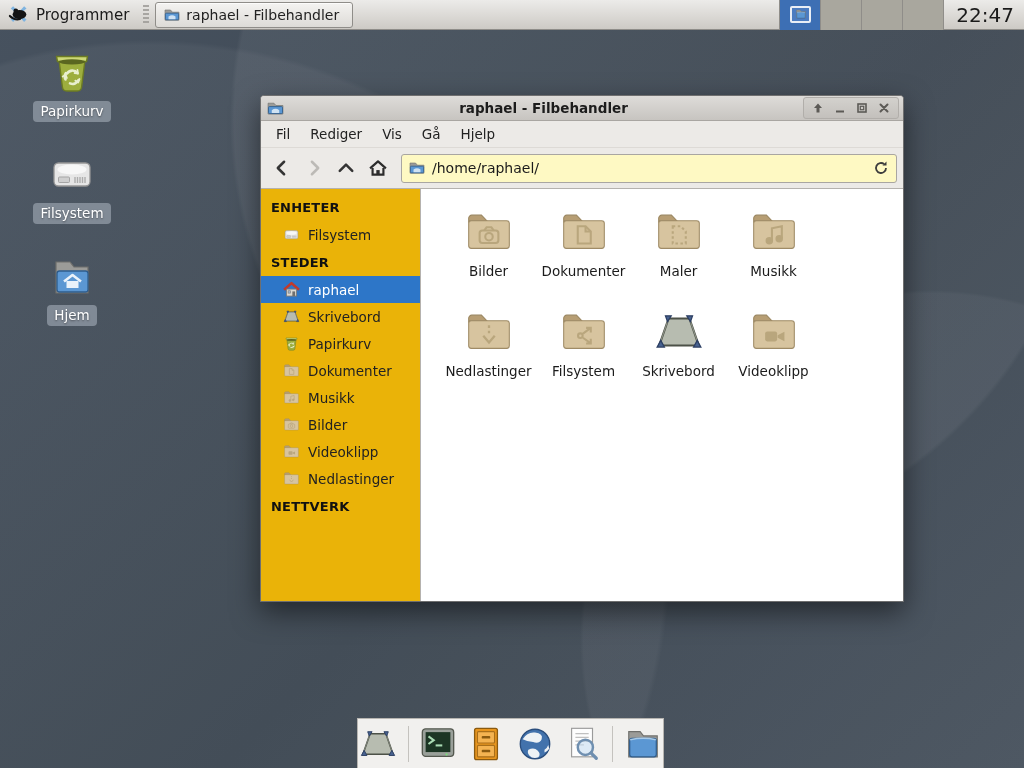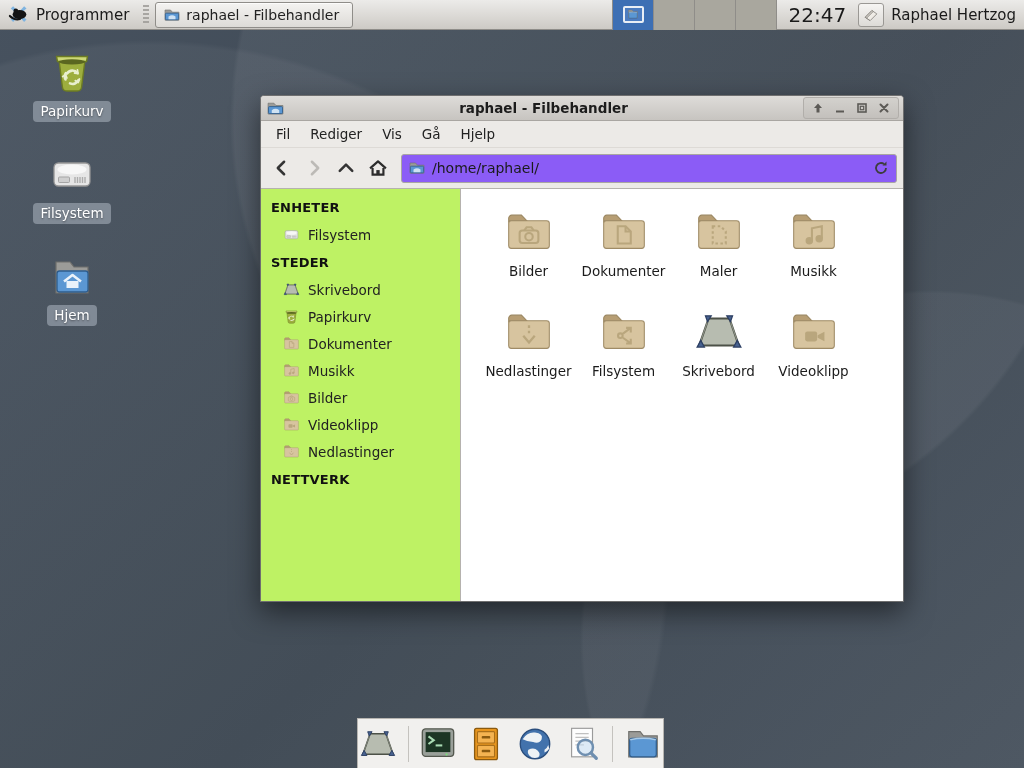--- a/index.html
+++ b/index.html
@@ -79,28 +79,28 @@
   .win-btn { width:20px; height:18px; display:flex; align-items:center; justify-content:center; border-radius:2px; }
   .win-btn svg { width:12px; height:12px; }
 
   #menubar { height:27px; flex:none; display:flex; align-items:center; gap:2px;
     background:#eceae7; border-bottom:1px solid #dddad6; padding:0 6px; }
   .menu-item { padding:3px 9px; border-radius:3px; font-size:13.5px; color:#222; }
 
   #toolbar { height:40px; flex:none; display:flex; align-items:center; gap:2px; padding:0 6px; background:#eceae7; }
   .tool-btn { width:30px; height:30px; border-radius:3px; display:flex; align-items:center; justify-content:center; }
   .tool-btn svg { width:20px; height:20px; }
-  #path-bar { flex:1; height:29px; margin-left:6px; background:#8b5cf6; border:1px solid #a9a6a2;
+  #path-bar { flex:1; height:29px; margin-left:6px; background:#fef9c3; border:1px solid #a9a6a2;
     border-radius:3px; display:flex; align-items:center; padding:0 7px; gap:7px; }
   #path-bar .icon { width:16px; height:16px; }
   #path-text { flex:1; font-size:14px; color:#1b1b1b; }
   #reload-btn svg { width:16px; height:16px; }
 
   #fm-body { flex:1; display:flex; min-height:0; border-top:1px solid #b5b2ae; }
-  #sidebar { width:200px; flex:none; background:#bef264; border-right:1px solid #b5b2ae; overflow:hidden; padding-top:4px; }
+  #sidebar { width:160px; flex:none; background:#eab308; border-right:1px solid #b5b2ae; overflow:hidden; padding-top:4px; }
   .side-header { font-weight:bold; font-size:13px; color:#111; padding:7px 10px 6px; letter-spacing:.2px; }
   .side-row { display:flex; align-items:center; gap:8px; height:27px; padding-left:22px; color:#222; }
   .side-row .icon { width:17px; height:17px; }
   .side-row.selected { background:#2d76c8; color:#fff; }
 
   #files-pane { flex:1; display:flex; flex-direction:column; min-width:0; background:#fff; }
   #files-grid { flex:1; display:grid; grid-template-columns:repeat(4,95px); grid-auto-rows:100px;
     padding:14px 0 0 20px; align-content:start; }
   .file-item { display:flex; flex-direction:column; align-items:center; gap:6px; padding-top:4px; }
   .file-item .icon { width:50px; height:44px; }
@@ -158,31 +158,20 @@
                 <path d="M6.5 15.5 q14-3 27 0" stroke="#a8cae8" stroke-width="1.6" fill="none"></path>
               </svg>
             </span>
           </div>
         </div>
         <div class="pager-cell"></div>
         <div class="pager-cell"></div>
         <div class="pager-cell"></div>
       </div>
     <div id="clock">22:47</div>
-    <div id="user-button">
-      <span class="btn-frame">
-        <span class="icon" style="width:18px;height:18px">
-          <svg viewBox="0 0 20 20">
-            <path d="M3.5 12.5 L11 5 l5.5 3.8 L9 16.3z" fill="#efece6" stroke="#8b8983" stroke-width="1"></path>
-            <path d="M3.5 12.5 l5.5 3.8 M11 5 l1.6 1.1 -7.5 7.5 -1.6-1.1z" fill="#c9c6bf" stroke="#8b8983" stroke-width=".8"></path>
-          </svg>
-        </span>
-      </span>
-      <span id="user-name">Raphael Hertzog</span>
-    </div>
   </div>
 
   <div id="desktop-icons">
       <div class="desk-item">
         <span class="icon" style="width: 48px; height: 48px;">
           <svg viewBox="0 0 48 48">
             <path d="M11 12 h26 l-3.4 27 a4.5 4.5 0 0 1-4.4 4 h-10.4 a4.5 4.5 0 0 1-4.4-4z" fill="#9dae3e" stroke="#6d7c22" stroke-width="1.4"></path>
             <path d="M8.5 8.5 h31 l-1 5 h-29z" fill="#cdd977" stroke="#6d7c22" stroke-width="1.4"></path>
             <ellipse cx="24" cy="13.8" rx="13" ry="2.6" fill="#5a6620"></ellipse>
             <g stroke="#e9efcf" stroke-width="2.6" fill="none" stroke-linecap="round">
@@ -315,20 +304,31 @@
                 <ellipse cx="24" cy="19.5" rx="14.5" ry="5" fill="#f7f7f7"></ellipse>
                 <rect x="10.5" y="27" width="11" height="5.5" rx="1" fill="#cfcfcf" stroke="#a5a5a5"></rect>
                 <g stroke="#adadad" stroke-width="1.4">
                   <path d="M27 27 v6 M29.5 27 v6 M32 27 v6 M34.5 27 v6 M37 27 v6"></path>
                 </g>
               </svg>
             </span>
             <span>Filsystem</span>
           </div>
           <div class="side-header">STEDER</div>
+          <div class="side-row selected">
+            <span class="icon" style="width: 17px; height: 17px;">
+              <svg viewBox="0 0 16 16">
+                <path d="M1 8.2 L8 2 l7 6.2" stroke="#c1392b" stroke-width="2.4" fill="none" stroke-linejoin="round"></path>
+                <rect x="3.2" y="7.6" width="9.6" height="6.6" fill="#ddd9d1" stroke="#777" stroke-width=".8"></rect>
+                <rect x="8.8" y="9.8" width="2.6" height="4.4" fill="#6f6f6f"></rect>
+                <rect x="4.8" y="9.2" width="2.2" height="2.2" fill="#9fb9d8" stroke="#777" stroke-width=".6"></rect>
+              </svg>
+            </span>
+            <span>raphael</span>
+          </div>
           <div class="side-row">
             <span class="icon" style="width: 17px; height: 17px;">
               <svg viewBox="0 0 48 42">
                 <path d="M14 8 h20 l9 26 H5z" fill="#b7bcb0" stroke="#4c5147" stroke-width="2"></path>
                 <path d="M14 8 l-9 26 M34 8 l9 26" stroke="#8d9287" stroke-width="1"></path>
                 <g fill="#47618f" stroke="#2c3f63" stroke-width="1.2">
                   <path d="M11 5.5 h5.5 L13 11z"></path>
                   <path d="M37 5.5 h-5.5 L35 11z"></path>
                   <path d="M3 35.5 h7 L6.5 29z"></path>
                   <path d="M45 35.5 h-7 L41.5 29z"></path>

